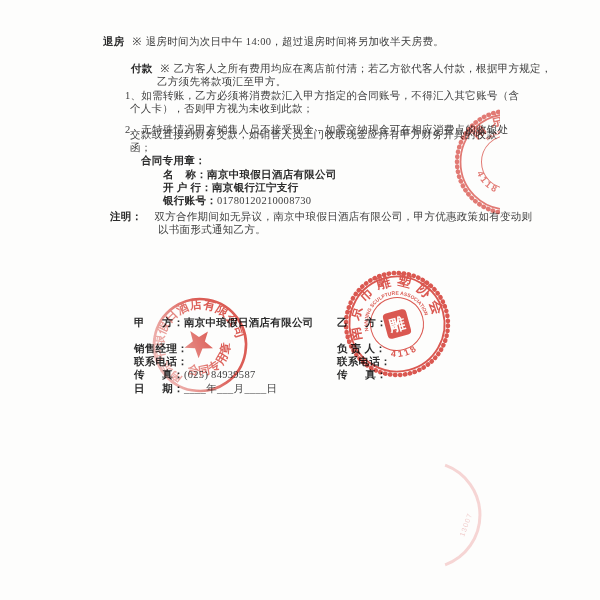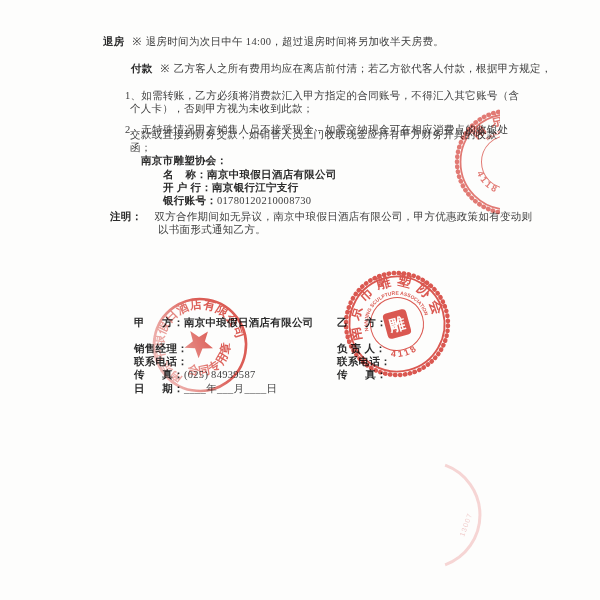--- a/index.html
+++ b/index.html
@@ -27,28 +27,29 @@
   .stamp-d{left:347px;top:435px;width:160px;height:160px;opacity:.55;}
 </style>
 </head>
 <body>
 
 <div class="page">
 
   <div class="line" style="left:103px;top:35px;"><span class="lbl">退房</span><span class="mk">※</span><span>退房时间为次日中午 14:00，超过退房时间将另加收半天房费。</span></div>
 
   <div class="line" style="left:103px;top:62px;margin-left:28px;"><span class="lbl">付款</span><span class="mk">※</span><span>乙方客人之所有费用均应在离店前付清；若乙方欲代客人付款，根据甲方规定，</span></div>
+  <div class="line" style="left:157px;top:75px;">乙方须先将款项汇至甲方。</div>
 
   <div class="line" style="left:125px;top:89px;">1、如需转账，乙方必须将消费款汇入甲方指定的合同账号，不得汇入其它账号（含</div>
   <div class="line" style="left:130px;top:102px;">个人卡），否则甲方视为未收到此款；</div>
   <div class="line" style="left:125px;top:115px;margin-top:8px;">2、无特殊情况甲方销售人员不接受现金，如需交纳现金可在相应消费点的收银处</div>
   <div class="line" style="left:130px;top:128px;">交款或直接到财务交款，如销售人员上门收取现金应持有甲方财务开具的收款</div>
   <div class="line" style="left:130px;top:141px;">函；</div>
 
-  <div class="line b" style="left:141px;top:154px;">南京市雕塑协会：</div>
+  <div class="line b" style="left:141px;top:154px;">合同专用章：</div>
   <div class="line" style="left:163px;top:168px;"><span class="b">名    称：</span><span class="b">南京中琅假日酒店有限公司</span></div>
   <div class="line" style="left:163px;top:181px;"><span class="b">开 户 行：</span><span class="b">南京银行江宁支行</span></div>
   <div class="line" style="left:163px;top:194px;"><span class="b">银行账号：</span><span>01780120210008730</span></div>
 
   <div class="line" style="left:110px;top:210px;"><span class="lbl">注明：</span><span style="padding-left:12px;">双方合作期间如无异议，南京中琅假日酒店有限公司，甲方优惠政策如有变动则</span></div>
   <div class="line" style="left:158px;top:223px;">以书面形式通知乙方。</div>
 
   <div class="line" style="left:134px;top:316px;"><span class="lbl">甲      方：</span><span class="b">南京中琅假日酒店有限公司</span></div>
   <div class="line lbl" style="left:134px;top:342px;text-align:center;">销售经理：</div>
   <div class="line lbl" style="left:134px;top:355px;">联系电话：</div>

